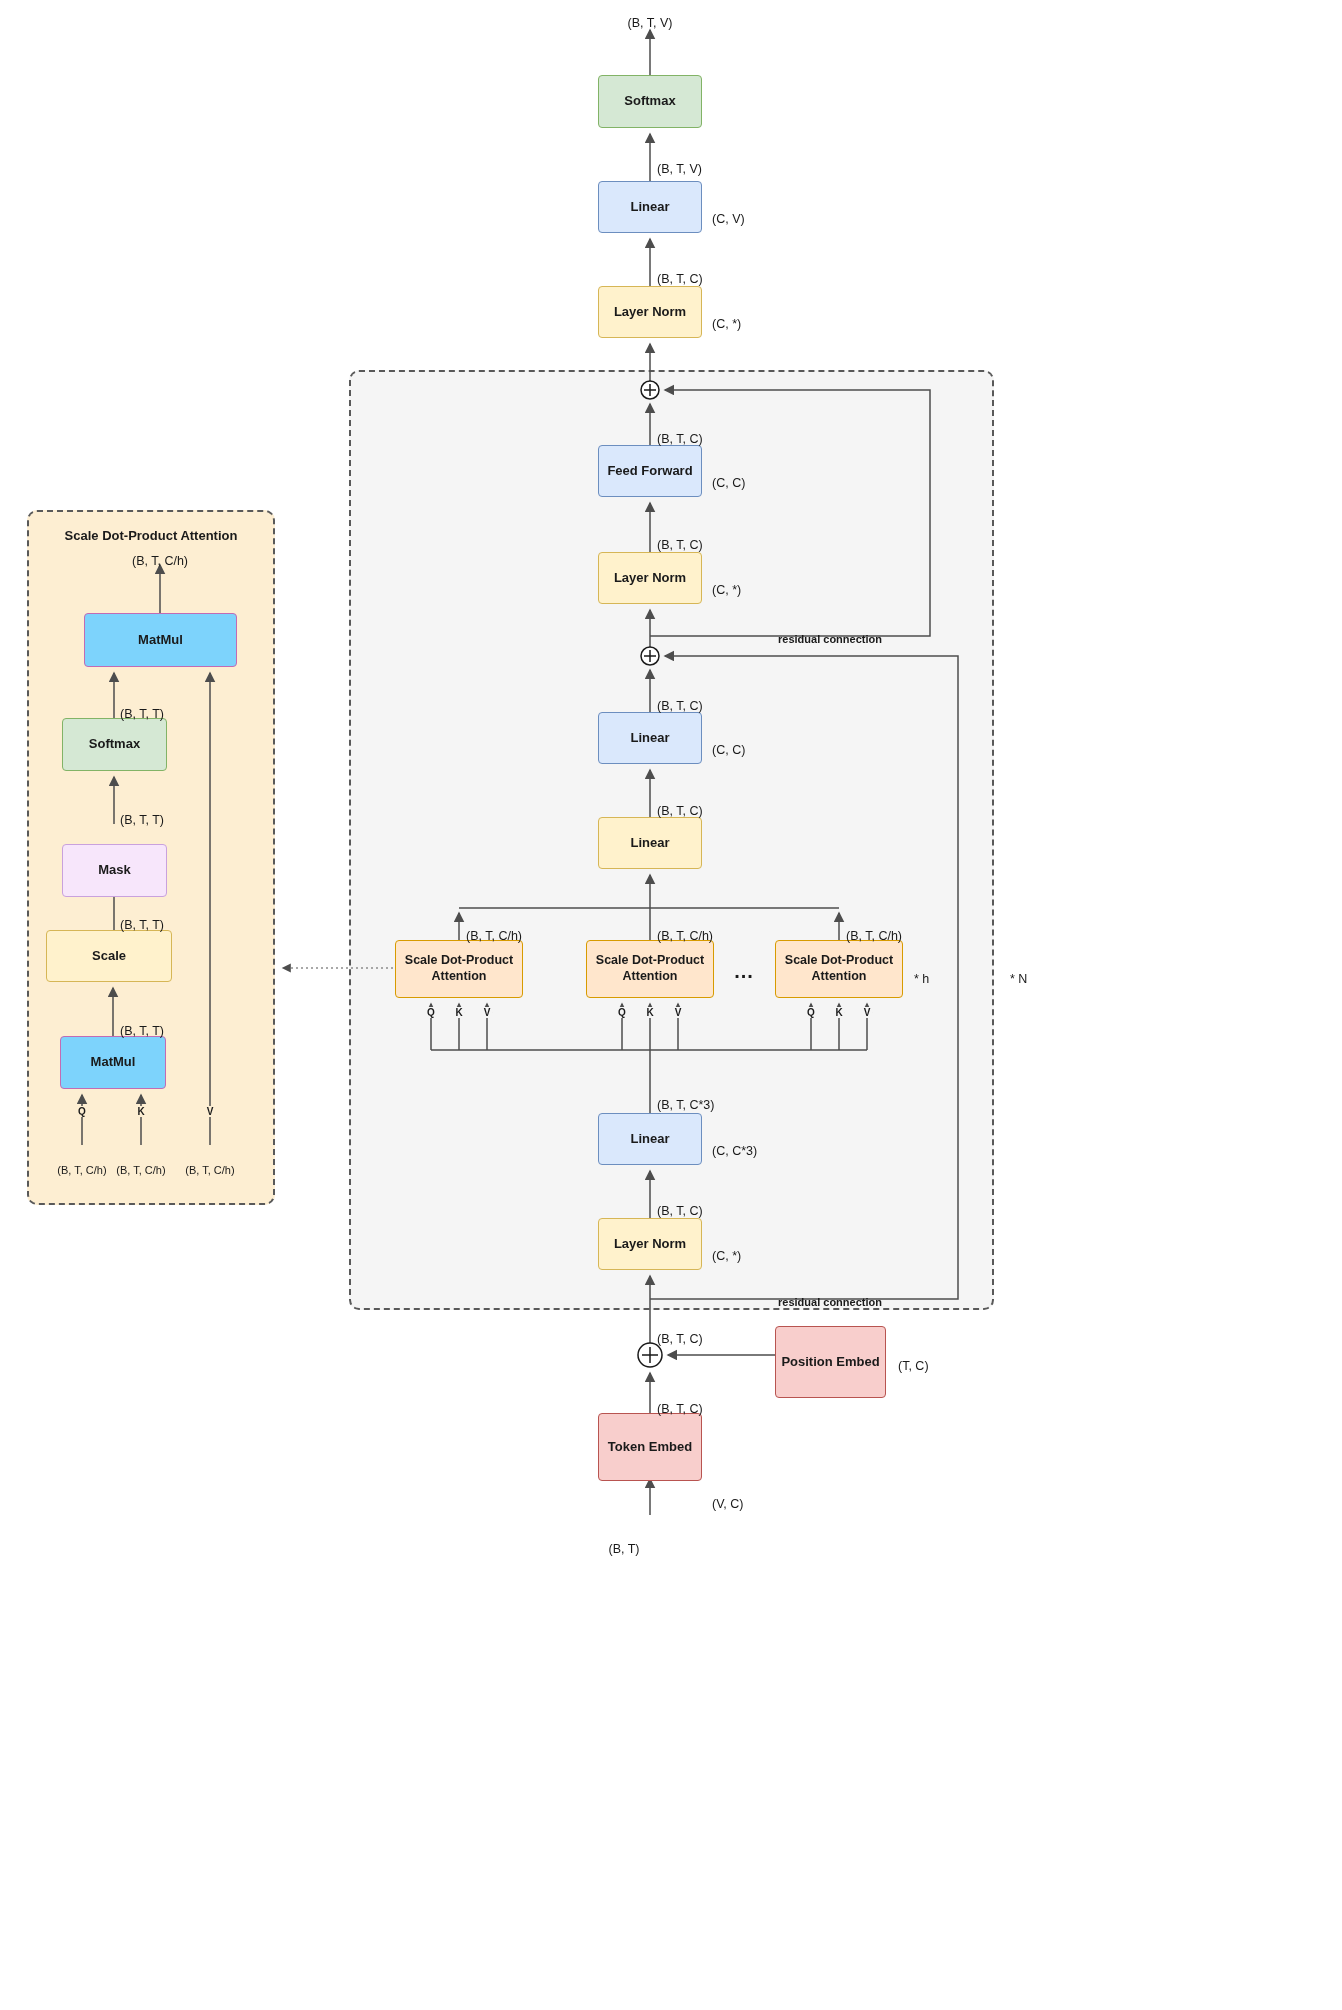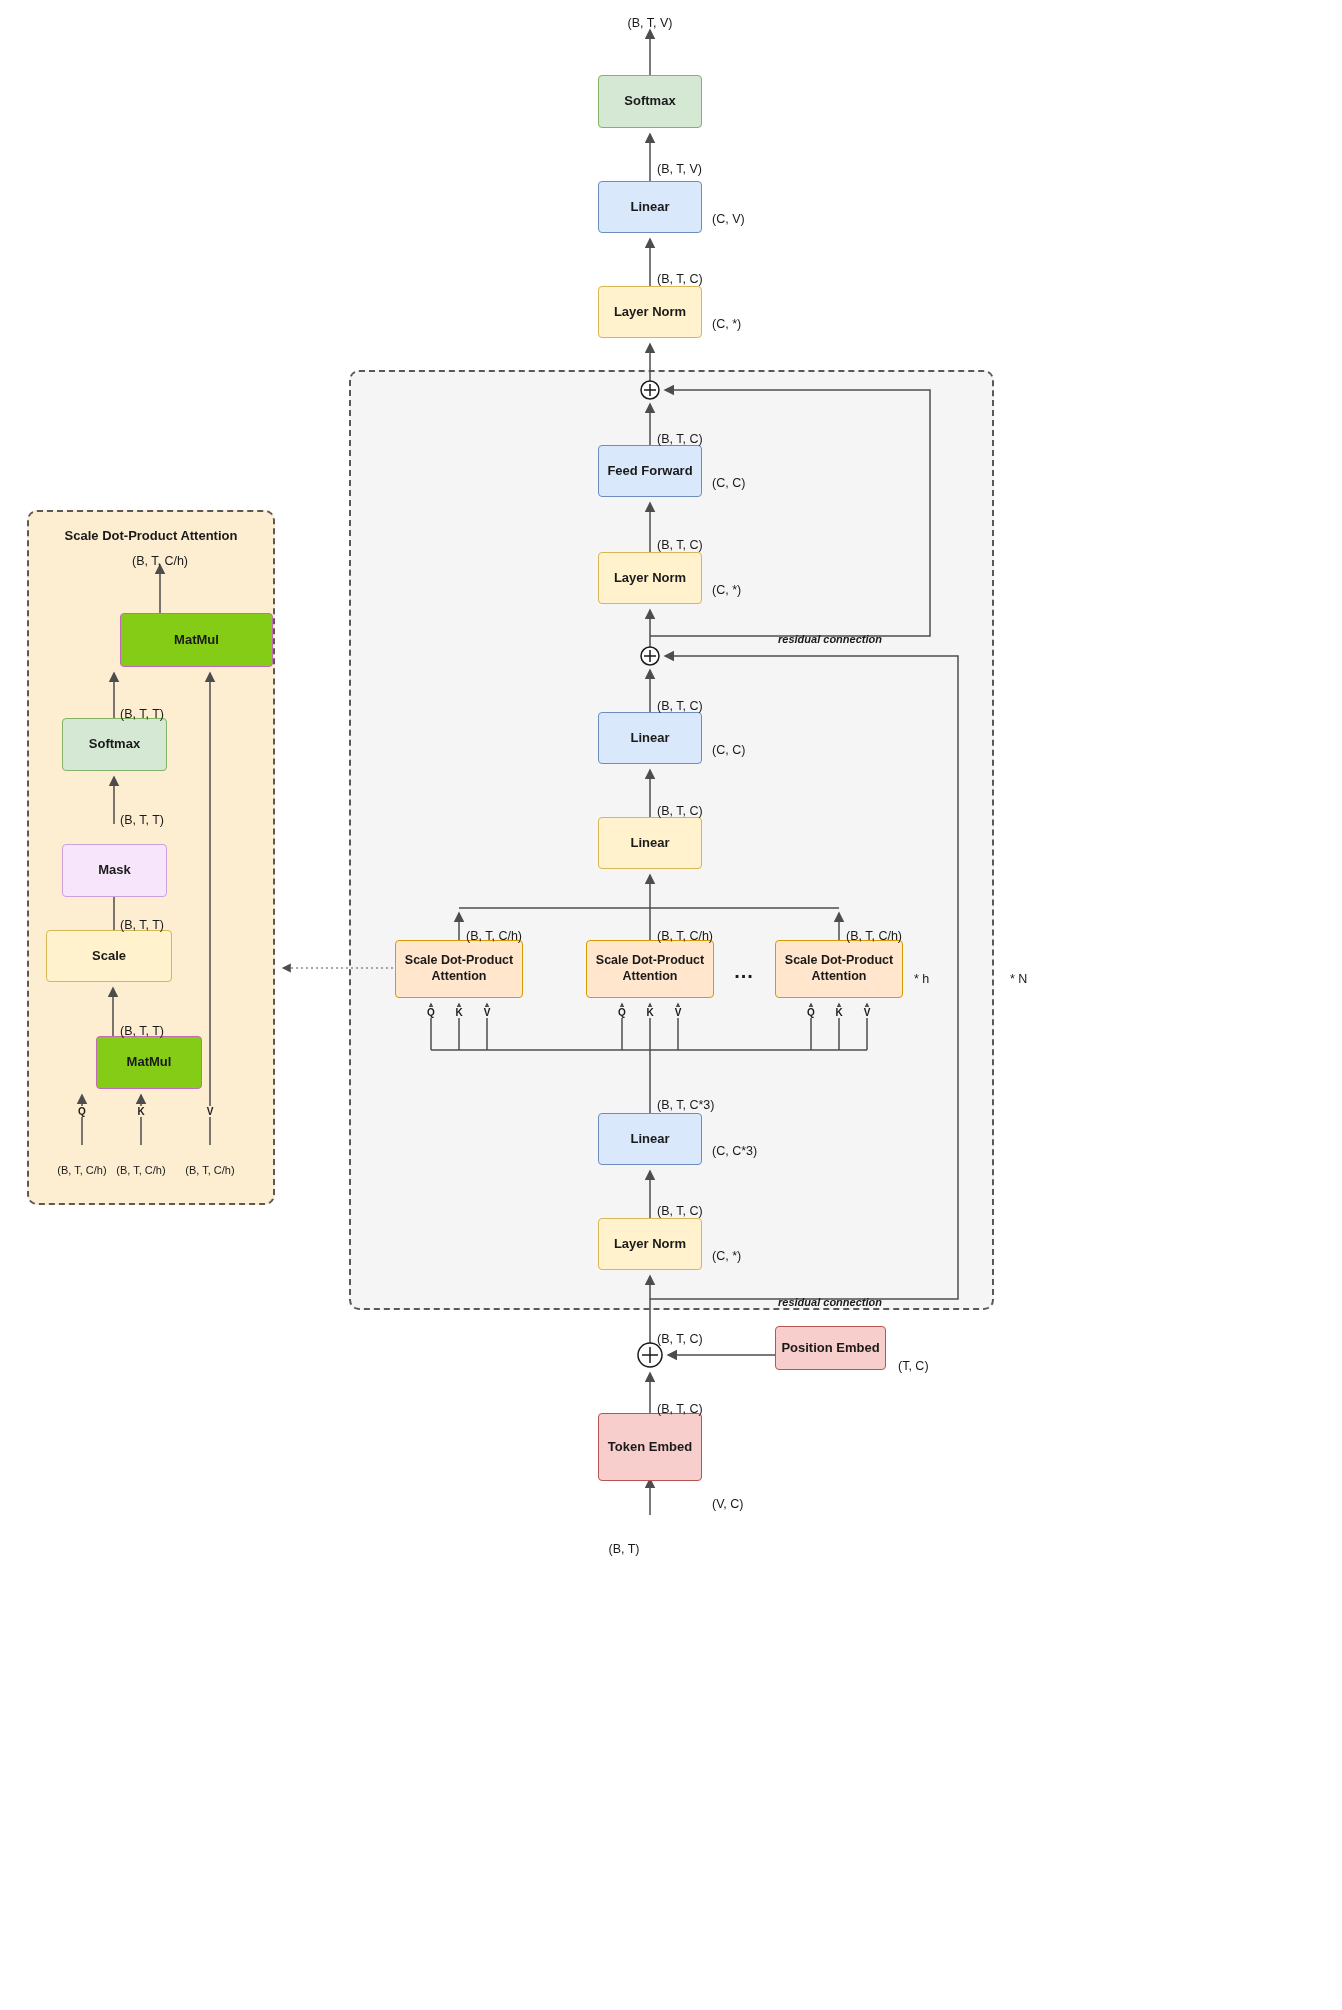--- a/index.html
+++ b/index.html
@@ -10,26 +10,26 @@
   .wires{position:absolute;left:0;top:0;z-index:1;pointer-events:none;}
   .box{position:absolute;display:flex;align-items:center;justify-content:center;
           text-align:center;font-size:13px;font-weight:bold;color:#1a1a1a;
           border:1.5px solid;border-radius:4px;box-sizing:border-box;z-index:2;
           line-height:1.25;padding:18px 4px;}
   .green{background:#d5e8d4;border-color:#82b366;}
   .blue{background:#dae8fc;border-color:#6c8ebf;}
   .yellow{background:#fff2cc;border-color:#d6b656;}
   .salmon{background:#f8cecc;border-color:#b85450;}
   .tan{background:#ffe6cc;border-color:#d79b00;font-size:12.5px;}
-  .magenta{background:#84cc16;border-color:#c26bb4;margin-left:36px;}
+  .magenta{background:#7dd3fc;border-color:#c26bb4;}
   .lavender{background:#f7e6fb;border-color:#c9a1dd;margin-top:20px;}
   .lbl{position:absolute;font-size:12.5px;color:#1a1a1a;white-space:nowrap;z-index:2;margin-top:12px;}
   .ctr{transform:translateX(-50%);}
   .title{font-size:13px;font-weight:bold;}
-  .resid{font-size:11px;font-weight:600;font-style:italic;}
+  .resid{font-size:11px;font-weight:600;}
   .dots{font-size:20px;font-weight:bold;letter-spacing:1px;}
   .qkv{position:absolute;font-size:10px;font-weight:bold;color:#1a1a1a;
        background:#f5f5f5;padding:0 2px;transform:translateX(-50%);
        z-index:2;white-space:nowrap;}
   .qkv-d{background:#fdeed2;}
   .sm{font-size:11px;}
 </style>
 </head>
 <body>
 
@@ -102,21 +102,21 @@
   <div class="box yellow" style="left:598px;top:286px;width:104px;height:52px">Layer Norm</div>
   <div class="box blue" style="left:598px;top:445px;width:104px;height:52px">Feed Forward</div>
   <div class="box yellow" style="left:598px;top:552px;width:104px;height:52px">Layer Norm</div>
   <div class="box blue" style="left:598px;top:712px;width:104px;height:52px">Linear</div>
   <div class="box yellow" style="left:598px;top:817px;width:104px;height:52px">Linear</div>
   <div class="box tan" style="left:395px;top:940px;width:128px;height:58px">Scale Dot-Product Attention</div>
   <div class="box tan" style="left:586px;top:940px;width:128px;height:58px">Scale Dot-Product Attention</div>
   <div class="box tan" style="left:775px;top:940px;width:128px;height:58px">Scale Dot-Product Attention</div>
   <div class="box blue" style="left:598px;top:1113px;width:104px;height:52px">Linear</div>
   <div class="box yellow" style="left:598px;top:1218px;width:104px;height:52px">Layer Norm</div>
-  <div class="box salmon" style="left:775px;top:1326px;width:111px;height:44px">Position Embed</div>
+  <div class="box salmon" style="left:775px;top:1326px;width:111px;height:72px">Position Embed</div>
   <div class="box salmon" style="left:598px;top:1413px;width:104px;height:68px">Token Embed</div>
 
   <div class="box magenta" style="left:84px;top:613px;width:153px;height:54px">MatMul</div>
   <div class="box green" style="left:62px;top:718px;width:105px;height:53px">Softmax</div>
   <div class="box lavender" style="left:62px;top:824px;width:105px;height:53px">Mask</div>
   <div class="box yellow" style="left:46px;top:930px;width:126px;height:52px">Scale</div>
   <div class="box magenta" style="left:60px;top:1036px;width:106px;height:53px">MatMul</div>
 
   <div class="lbl ctr" style="left:650px;top:4px">(B, T, V)</div>
   <div class="lbl" style="left:657px;top:150px">(B, T, V)</div>

